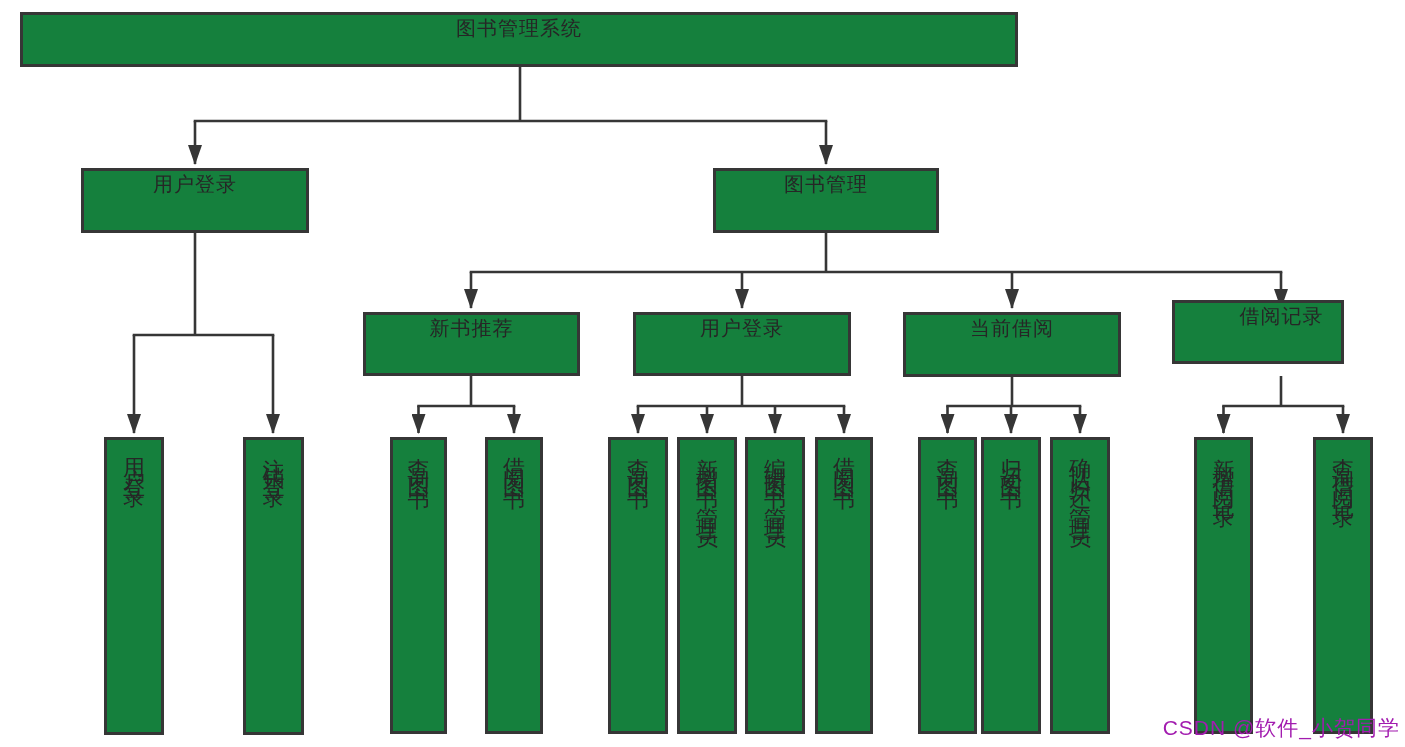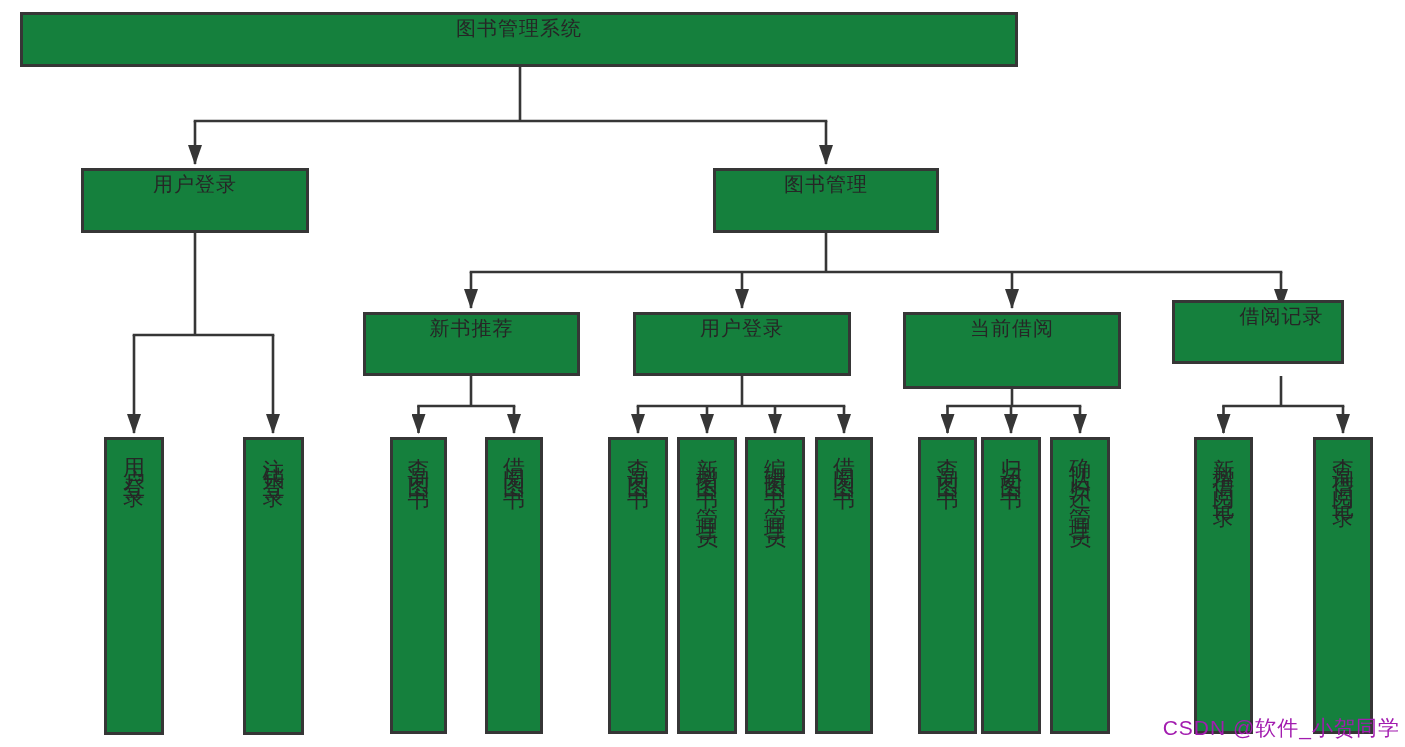--- a/index.html
+++ b/index.html
@@ -90,21 +90,21 @@
   <div class="box" style="left:713px; top:168px; width:226px; height:65px;">
     <span class="hlabel">图书管理</span>
   </div>
 
   <div class="box" style="left:363px; top:312px; width:217px; height:64px;">
     <span class="hlabel">新书推荐</span>
   </div>
   <div class="box" style="left:633px; top:312px; width:218px; height:64px;">
     <span class="hlabel">用户登录</span>
   </div>
-  <div class="box" style="left:903px; top:312px; width:218px; height:77px;">
+  <div class="box" style="left:903px; top:312px; width:218px; height:65px;">
     <span class="hlabel">当前借阅</span>
   </div>
   <div class="box" style="left:1172px; top:300px; width:172px; height:64px;padding-left:47px;">
     <span class="hlabel">借阅记录</span>
   </div>
 
   <div class="box vbox" style="left:104px; top:437px; width:60px; height:298px;">
     <span class="vlabel">用户登录</span>
   </div>
   <div class="box vbox" style="left:243px; top:437px; width:61px; height:298px;">

